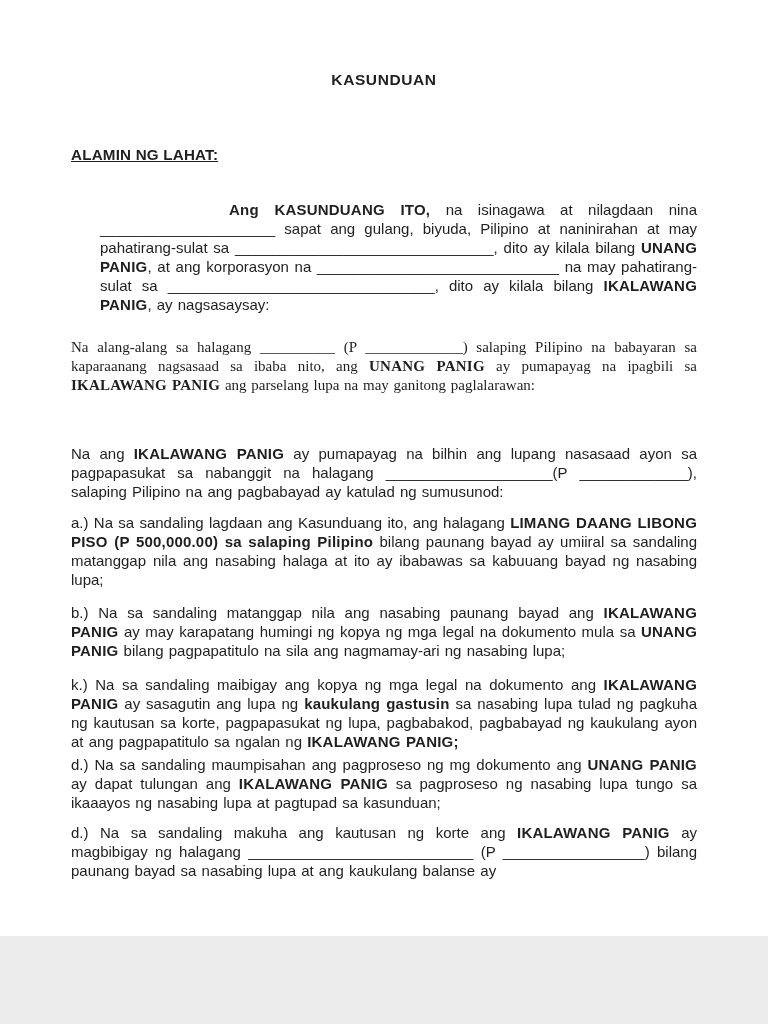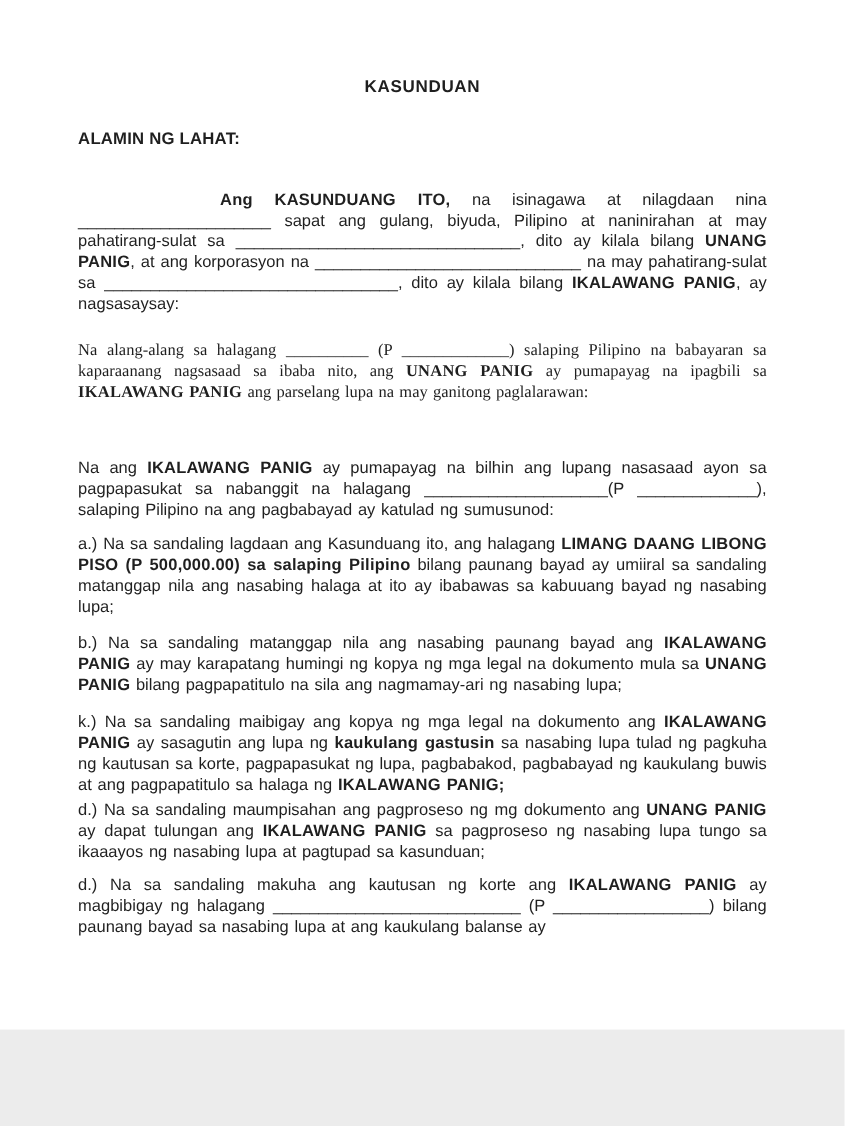--- a/index.html
+++ b/index.html
@@ -30,32 +30,33 @@
   }
   .doc-title {
     margin: 0;
     font-size: 15.5px;
     font-weight: 700;
     text-align: center;
     letter-spacing: 0.6px;
     line-height: 19px;
   }
   .salutation {
-    margin: 28px 0 0 0;
+    margin: 56px 0 0 0;
     font-weight: 700;
     font-size: 15.2px;
     letter-spacing: 0.2px;
+    text-decoration: underline;
   }
   #paragraphs p {
     margin: 0;
     text-align: justify;
     word-spacing: 1px;
   }
   #paragraphs p b { font-weight: 700; letter-spacing: 0.2px; }
-  #paragraphs p:nth-child(1) { margin-top: 36px; text-indent: 129px; }
+  #paragraphs p:nth-child(1) { margin-top: 36px; text-indent: 129px; margin-left: 29px; }
   #paragraphs p:nth-child(2) { margin-top: 24px; font-family: Liberation Serif, serif; }
   #paragraphs p:nth-child(3) { margin-top: 49px; }
   #paragraphs p:nth-child(4) { margin-top: 12px; }
   #paragraphs p:nth-child(5) { margin-top: 14px; }
   #paragraphs p:nth-child(6) { margin-top: 15px; }
   #paragraphs p:nth-child(7) { margin-top: 4px; }
   #paragraphs p:nth-child(8) { margin-top: 11px; }
   .page-gap {
     position: absolute;
     left: 0;
@@ -71,19 +72,19 @@
 <div class="canvas">
   <div class="page-body">
     <h1 class="doc-title">KASUNDUAN</h1>
     <p class="salutation">ALAMIN NG LAHAT:</p>
     <div id="paragraphs">
         <p><b>Ang KASUNDUANG ITO,</b><span> na isinagawa at nilagdaan nina _____________________ sapat ang gulang, biyuda, Pilipino at naninirahan at may pahatirang-sulat sa _______________________________, dito ay kilala bilang </span><b>UNANG PANIG</b><span>,  at ang korporasyon na _____________________________ na may pahatirang-sulat sa ________________________________, dito ay kilala bilang </span><b>IKALAWANG PANIG</b><span>, ay nagsasaysay:</span></p>
         <p><span>Na alang-alang sa halagang __________ (P _____________) salaping Pilipino na babayaran sa kaparaanang nagsasaad sa ibaba nito, ang </span><b>UNANG PANIG</b><span> ay pumapayag na ipagbili sa </span><b>IKALAWANG PANIG</b><span> ang parselang lupa na may ganitong paglalarawan:</span></p>
         <p><span>Na ang </span><b>IKALAWANG PANIG</b><span> ay pumapayag na bilhin ang lupang nasasaad ayon sa pagpapasukat sa nabanggit na halagang ____________________(P _____________), salaping Pilipino na ang pagbabayad ay katulad ng sumusunod:</span></p>
         <p><span>a.) Na  sa sandaling lagdaan ang Kasunduang ito, ang halagang </span><b>LIMANG DAANG LIBONG PISO (P 500,000.00) sa salaping Pilipino</b><span> bilang paunang bayad ay umiiral sa sandaling matanggap nila ang nasabing halaga at ito ay ibabawas sa kabuuang bayad ng nasabing lupa;</span></p>
         <p><span>b.) Na sa sandaling matanggap nila ang nasabing paunang bayad ang </span><b>IKALAWANG PANIG</b><span> ay may karapatang humingi ng kopya ng mga legal na dokumento mula sa </span><b>UNANG PANIG</b><span> bilang pagpapatitulo na sila ang nagmamay-ari ng nasabing lupa;</span></p>
-        <p><span>k.) Na sa sandaling maibigay ang kopya ng mga legal na dokumento ang </span><b>IKALAWANG PANIG</b><span> ay sasagutin ang lupa ng </span><b>kaukulang gastusin</b><span> sa nasabing lupa tulad ng pagkuha ng kautusan sa korte, pagpapasukat ng lupa, pagbabakod, pagbabayad ng kaukulang buwis at ang pagpapatitulo sa halaga ng </span><b>IKALAWANG PANIG;</b></p>
+        <p><span>k.) Na sa sandaling maibigay ang kopya ng mga legal na dokumento ang </span><b>IKALAWANG PANIG</b><span> ay sasagutin ang lupa ng </span><b>kaukulang gastusin</b><span> sa nasabing lupa tulad ng pagkuha ng kautusan sa korte, pagpapasukat ng lupa, pagbabakod, pagbabayad ng kaukulang ayon at ang pagpapatitulo sa ngalan ng </span><b>IKALAWANG PANIG;</b></p>
         <p><span>d.) Na  sa sandaling maumpisahan ang pagproseso ng mg dokumento ang </span><b>UNANG PANIG</b><span> ay dapat tulungan ang </span><b>IKALAWANG PANIG</b><span> sa pagproseso ng nasabing lupa tungo sa ikaaayos ng nasabing lupa at pagtupad sa kasunduan;</span></p>
         <p><span>d.) Na sa sandaling makuha ang kautusan ng korte ang </span><b>IKALAWANG PANIG</b><span> ay magbibigay ng halagang ___________________________ (P _________________) bilang paunang bayad sa nasabing lupa at ang kaukulang balanse ay</span></p>
       </div>
   </div>
   <div class="page-gap"></div>
 </div>
 
 </body></html>

